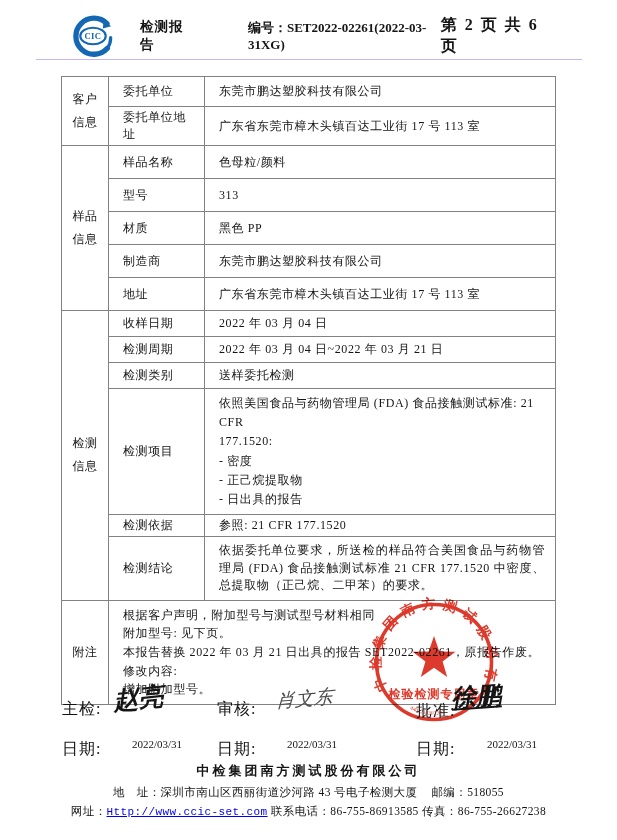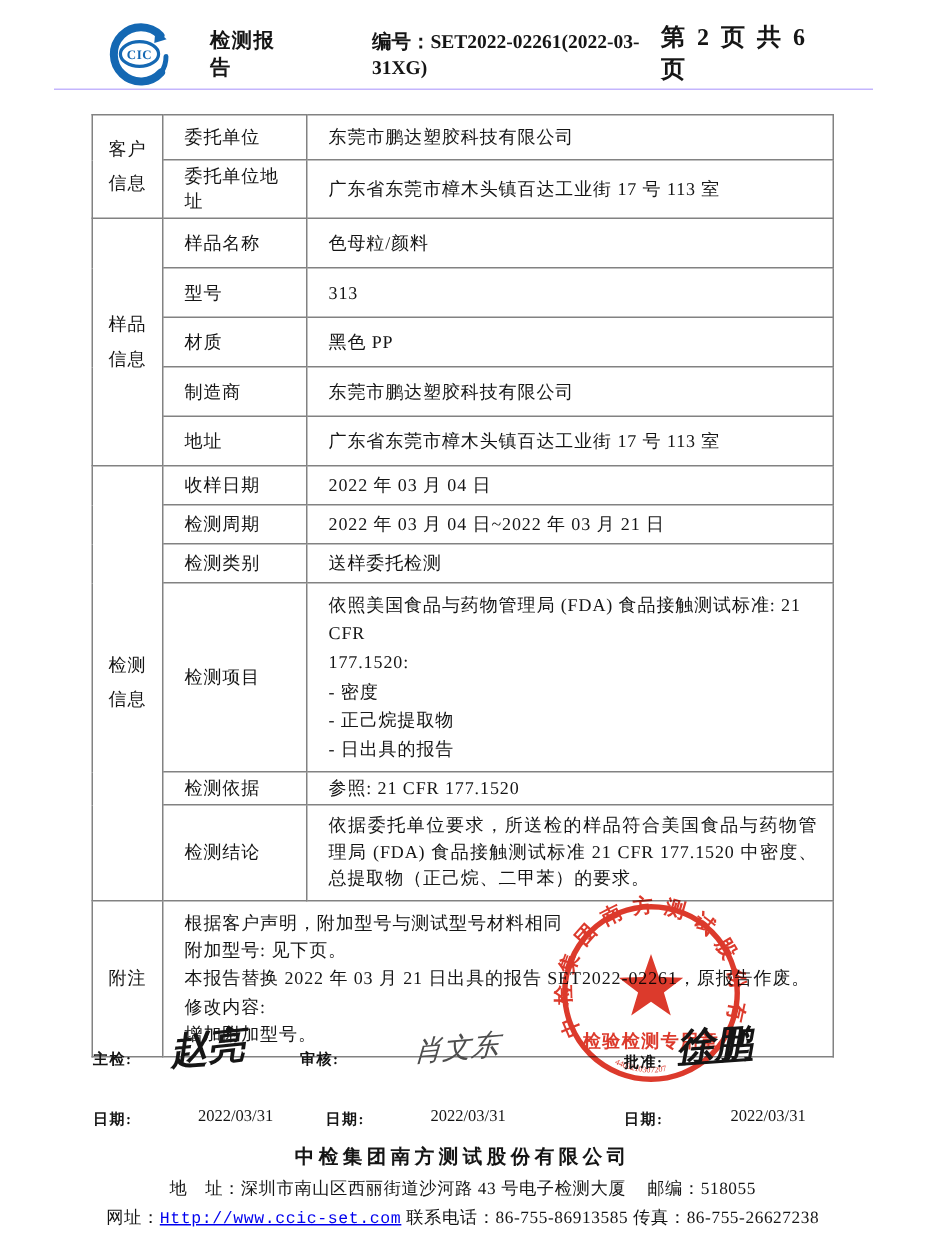--- a/index.html
+++ b/index.html
@@ -28,21 +28,21 @@
   td.multiline { padding-top:5px; padding-bottom:5px; }
   .ln { line-height:19.2px; }
   .ln-note { line-height:18.6px; }
   td.concl { line-height:17.5px; text-align:justify; padding-right:10px; }
 
   
   .stamp { position:absolute; left:369px; top:596px; width:130px; height:132px;
            z-index:4; mix-blend-mode:multiply; opacity:0.93; pointer-events:none; }
 
   
-  .siglabel { position:absolute; font-size:10px; font-weight:bold; letter-spacing:1px; z-index:5; }
+  .siglabel { position:absolute; font-size:16px; font-weight:normal; letter-spacing:1px; z-index:5; }
   .handwrite { position:absolute; font-family:"DejaVu Serif","Liberation Serif",serif;
                font-style:italic; z-index:5; white-space:nowrap; }
   .hw1 { left:113px; top:682px; font-size:25px; font-weight:bold; transform:rotate(-6deg); }
   .hw2 { left:276px; top:686px; font-size:19px; color:#4d4d4d; transform:rotate(-5deg) skewX(-8deg); }
   .hw3 { left:451px; top:680px; font-size:25px; font-weight:bold; transform:rotate(-4deg);
          text-decoration:underline; }
   .dateval { position:absolute; font-size:11px; z-index:5; }
 
   
   .ftr { position:absolute; left:0; top:762px; width:617px; text-align:center; z-index:5; }
@@ -163,21 +163,21 @@
     <path d="M0,-26 L5.3,-10.6 L21.5,-10.2 L8.6,-0.4 L13.2,15 L0,5.8 L-13.2,15 L-8.6,-0.4 L-21.5,-10.2 L-5.3,-10.6 Z" fill="#da2b1c"></path>
     <text x="0" y="36" text-anchor="middle" font-size="12" font-weight="bold" fill="#da2b1c" letter-spacing="1" font-family="Liberation Serif, DejaVu Serif, serif">检验检测专用章</text>
     <path id="arcBot" d="M -26 46 A 52 52 0 0 0 26 46" fill="none"></path>
     <text font-size="5.5" fill="#da2b1c" font-family="Liberation Serif, DejaVu Serif, serif">
       <textPath href="#arcBot" startOffset="2">4403210307207</textPath>
     </text>
   </svg>
 
   <span class="siglabel" style="left:62px; top:699px;">主检:</span>
   <span class="handwrite hw1">赵亮</span>
-  <span class="siglabel" style="left:200px; top:699px;text-align:right;">审核:</span>
+  <span class="siglabel" style="left:217px; top:699px;text-align:right;">审核:</span>
   <span class="handwrite hw2">肖文东</span>
   <span class="siglabel" style="left:416px; top:701px;">批准:</span>
   <span class="handwrite hw3">徐鹏</span>
 
   <span class="siglabel" style="left:62px; top:739px;">日期:</span>
   <span class="dateval" style="left:132px; top:738px;">2022/03/31</span>
   <span class="siglabel" style="left:217px; top:739px;">日期:</span>
   <span class="dateval" style="left:287px; top:738px;">2022/03/31</span>
   <span class="siglabel" style="left:416px; top:739px;">日期:</span>
   <span class="dateval" style="left:487px; top:738px;">2022/03/31</span>

